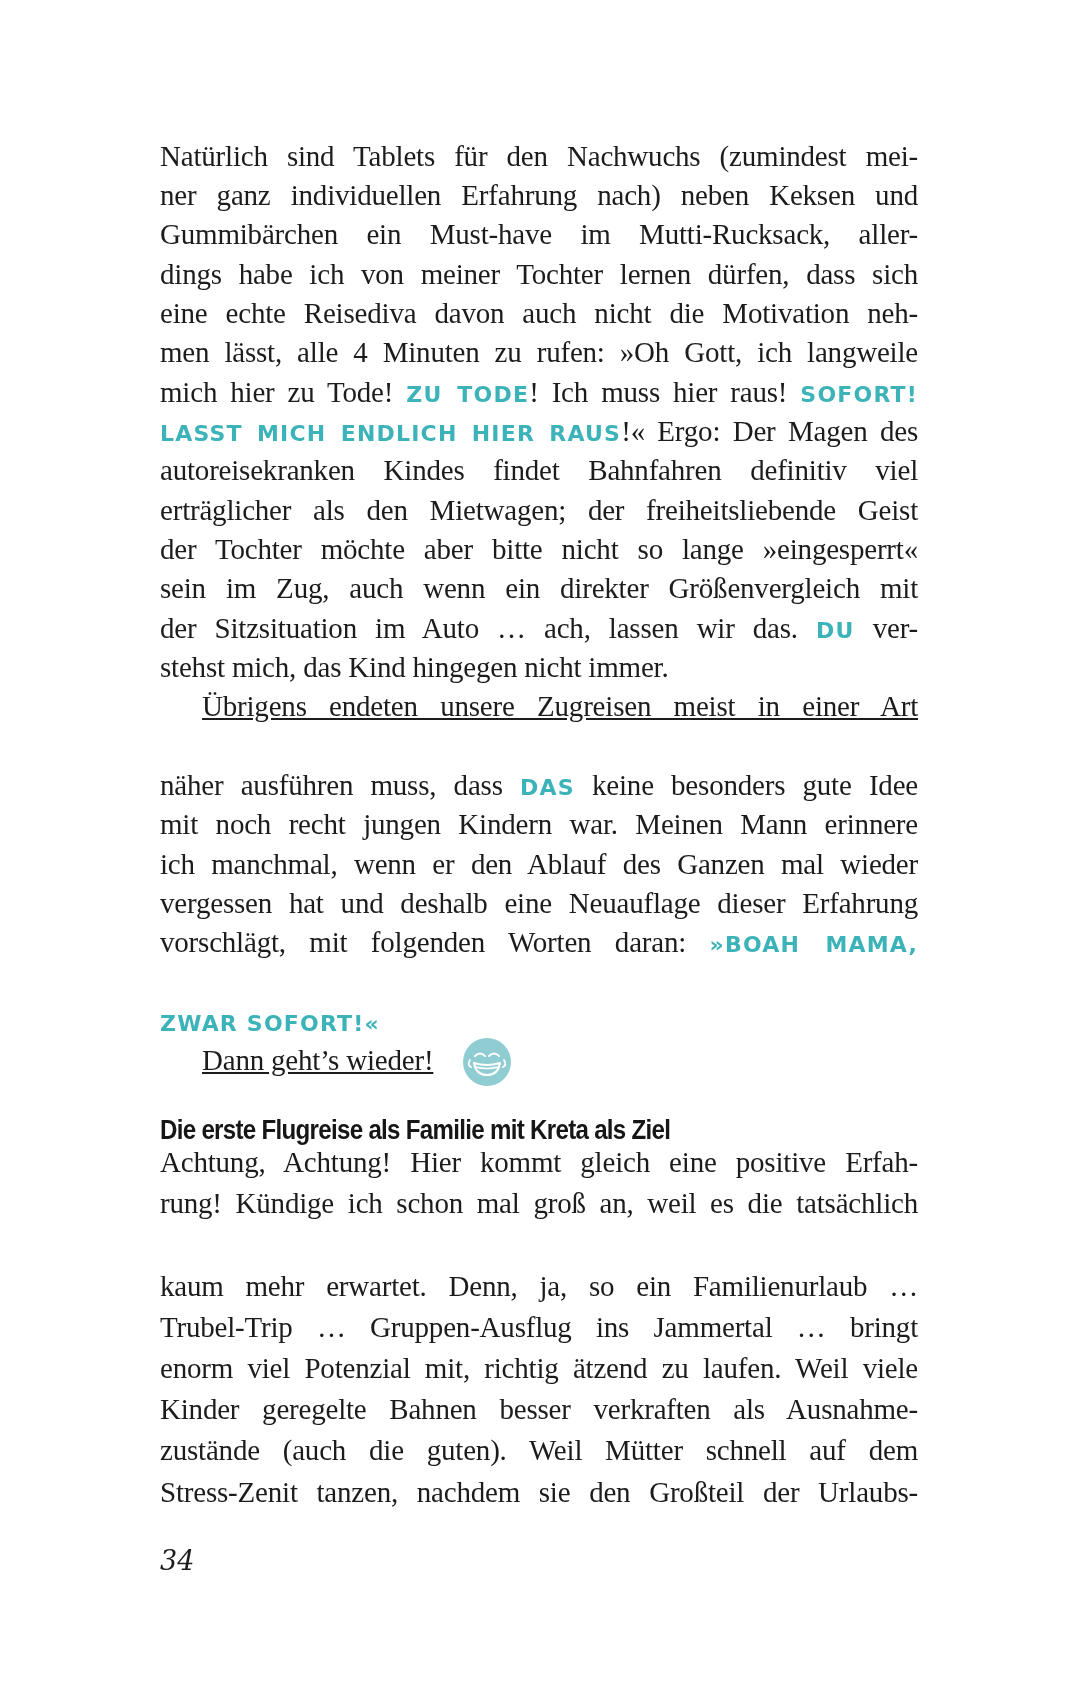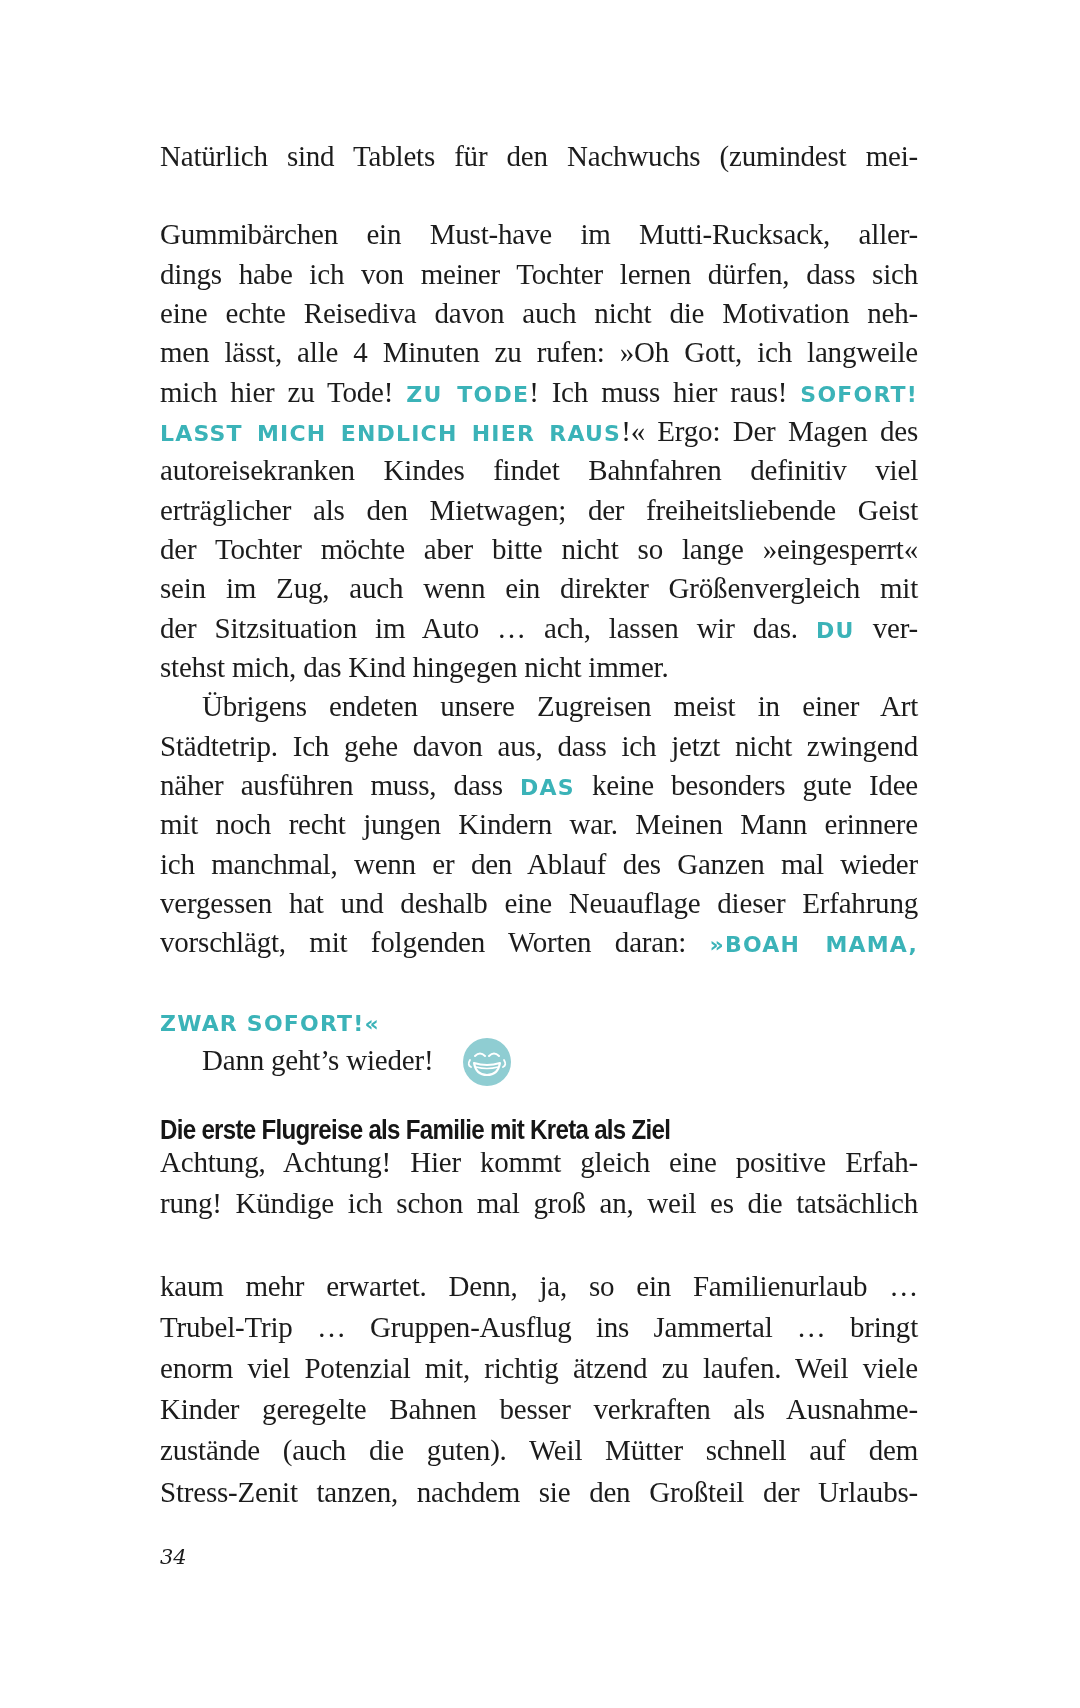--- a/index.html
+++ b/index.html
@@ -13,21 +13,21 @@
     font-family: "Liberation Serif", "DejaVu Serif", serif;
     font-size: 29px;
     line-height: 40px;
     color: #1c1c1c;
     white-space: nowrap;
     text-align: justify;
     text-align-last: justify;
     letter-spacing: -0.2px;
   }
   .line.last { text-align: left; text-align-last: left; }
-  .line.indent { left: 202px; width: 716px; }
+  .line.indent { left: 202px; width: 716px; text-decoration: underline; }
   .shout {
     font-family: "DejaVu Sans", sans-serif;
     font-weight: bold;
     font-size: 22px;
     letter-spacing: 1.2px;
     color: #3bb3b8;
     margin-top: 18px;
   }
   .heading {
     position: absolute;
@@ -52,45 +52,45 @@
     border-radius: 50%;
     background: #8fcdd2;
   }
   .emoji svg { position: absolute; left: 0; top: 0; }
   .pagenum {
     position: absolute;
     left: 160px;
     top: 1545px;
     font-family: "DejaVu Serif", serif;
     font-style: italic;
-    font-size: 21px;
+    font-size: 27px;
     color: #1c1c1c;
   }
 </style>
 </head>
 <body>
 
 <div class="page">
 
   <div class="line" style="top:136px"><span>Natürlich sind Tablets für den Nachwuchs (zumindest mei-</span></div>
+  <div class="line" style="top:175px"><span>ner ganz individuellen Erfahrung nach) neben Keksen und</span></div>
   <div class="line" style="top:214px"><span>Gummibärchen ein Must-have im Mutti-Rucksack, aller-</span></div>
   <div class="line" style="top:254px"><span>dings habe ich von meiner Tochter lernen dürfen, dass sich</span></div>
   <div class="line" style="top:293px"><span>eine echte Reisediva davon auch nicht die Motivation neh-</span></div>
   <div class="line" style="top:332px"><span>men lässt, alle 4 Minuten zu rufen: »Oh Gott, ich langweile</span></div>
   <div class="line" style="top:372px"><span>mich hier zu Tode! </span><span class="shout">ZU TODE</span><span>! Ich muss hier raus! </span><span class="shout">SOFORT!</span></div>
   <div class="line" style="top:411px"><span class="shout">LASST MICH ENDLICH HIER RAUS</span><span>!« Ergo: Der Magen des</span></div>
   <div class="line" style="top:490px"><span>erträglicher als den Mietwagen; der freiheitsliebende Geist</span></div>
   <div class="line" style="top:450px"><span>autoreisekranken Kindes findet Bahnfahren definitiv viel</span></div>
   <div class="line" style="top:529px"><span>der Tochter möchte aber bitte nicht so lange »eingesperrt«</span></div>
   <div class="line" style="top:568px"><span>sein im Zug, auch wenn ein direkter Größenvergleich mit</span></div>
   <div class="line" style="top:608px"><span>der Sitzsituation im Auto … ach, lassen wir das. </span><span class="shout">DU</span><span> ver-</span></div>
   <div class="line last" style="top:647px"><span>stehst mich, das Kind hingegen nicht immer.</span></div>
 
   <div class="line indent" style="top:686px"><span>Übrigens endeten unsere Zugreisen meist in einer Art</span></div>
-  <div class="line" style="top:726px"><span>Städtetrip. Ich gehe davon aus, dass ich jetzt nicht zwingend</span></div>
   <div class="line" style="top:765px"><span>näher ausführen muss, dass </span><span class="shout">DAS</span><span> keine besonders gute Idee</span></div>
   <div class="line" style="top:804px"><span>mit noch recht jungen Kindern war. Meinen Mann erinnere</span></div>
   <div class="line" style="top:844px"><span>ich manchmal, wenn er den Ablauf des Ganzen mal wieder</span></div>
   <div class="line" style="top:883px"><span>vergessen hat und deshalb eine Neuauflage dieser Erfahrung</span></div>
   <div class="line" style="top:922px"><span>vorschlägt, mit folgenden Worten daran: </span><span class="shout">»BOAH MAMA,</span></div>
   <div class="line last" style="top:1001px"><span class="shout">ZWAR SOFORT!«</span></div>
 
   <div class="line indent last" style="top:1040px"><span>Dann geht’s wieder!</span></div>
   <div class="emoji">
     <svg width="48" height="48" viewBox="0 0 48 48">

